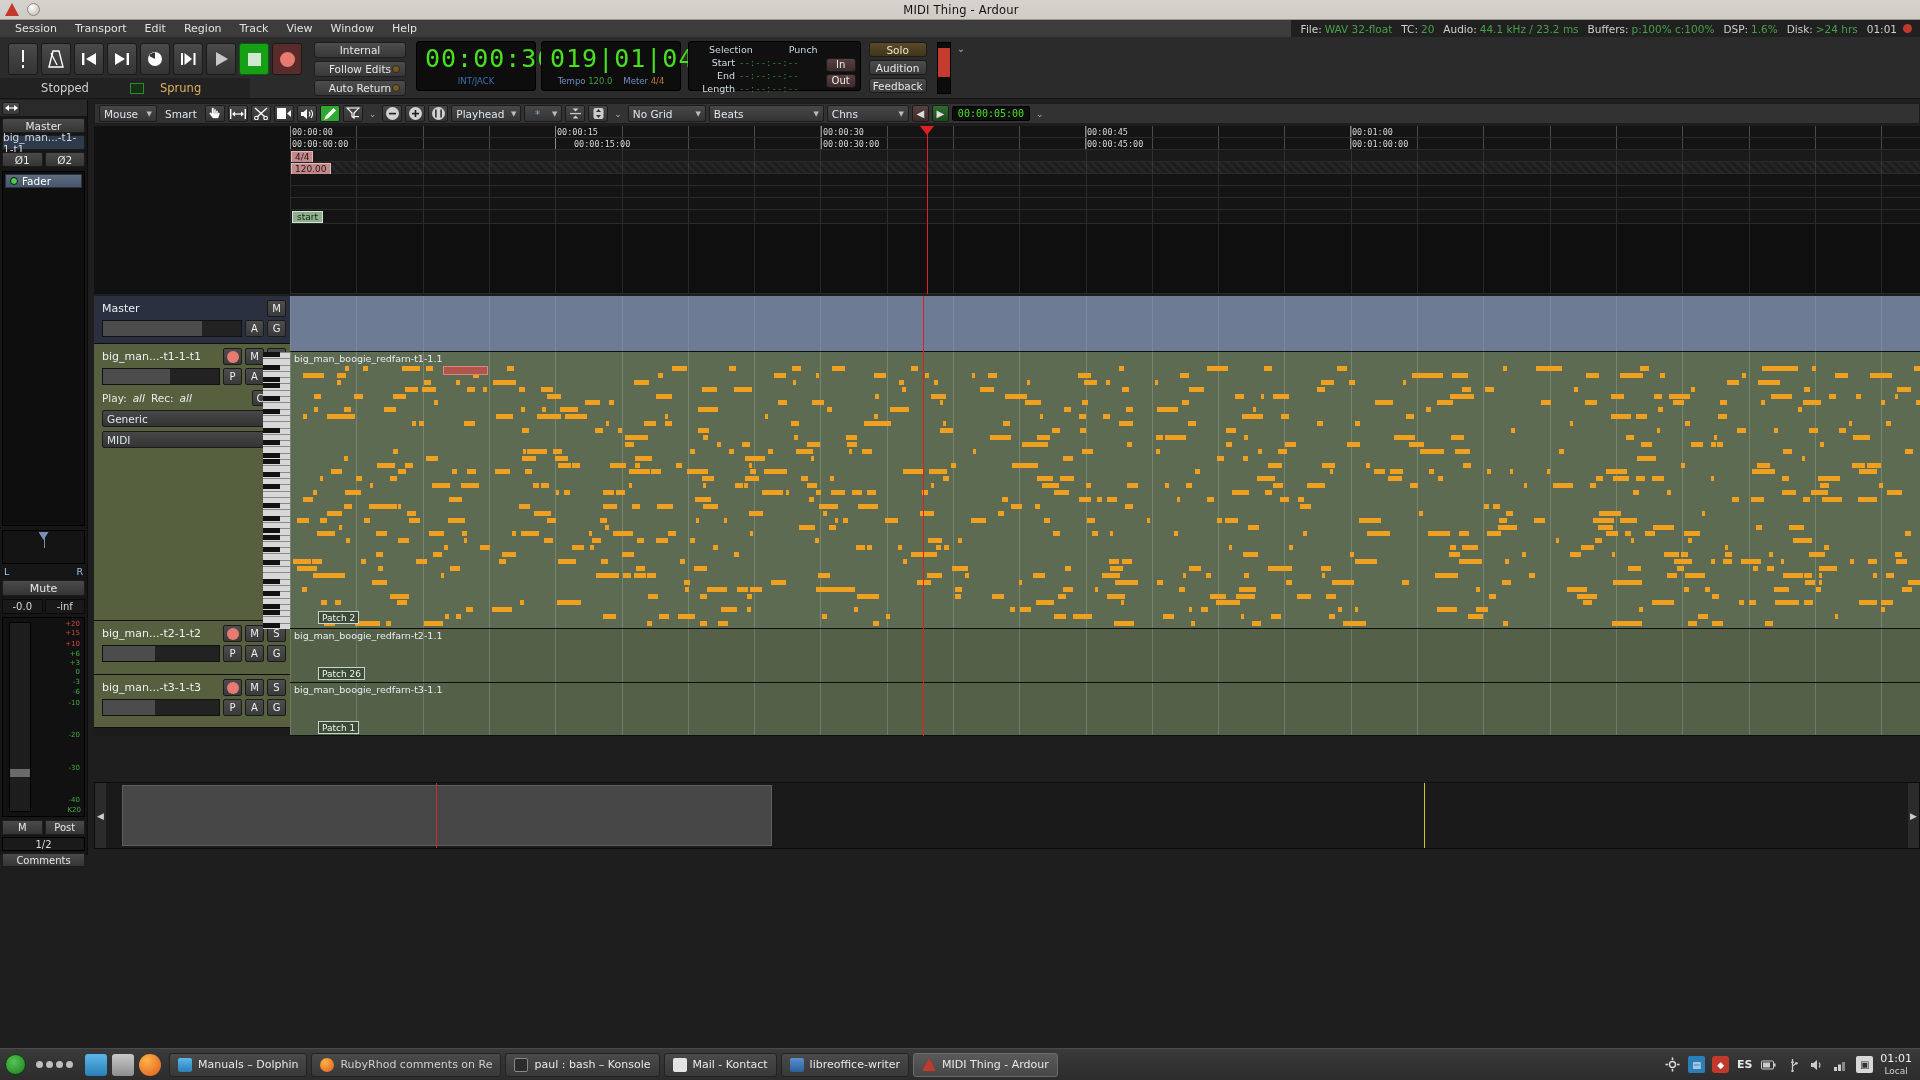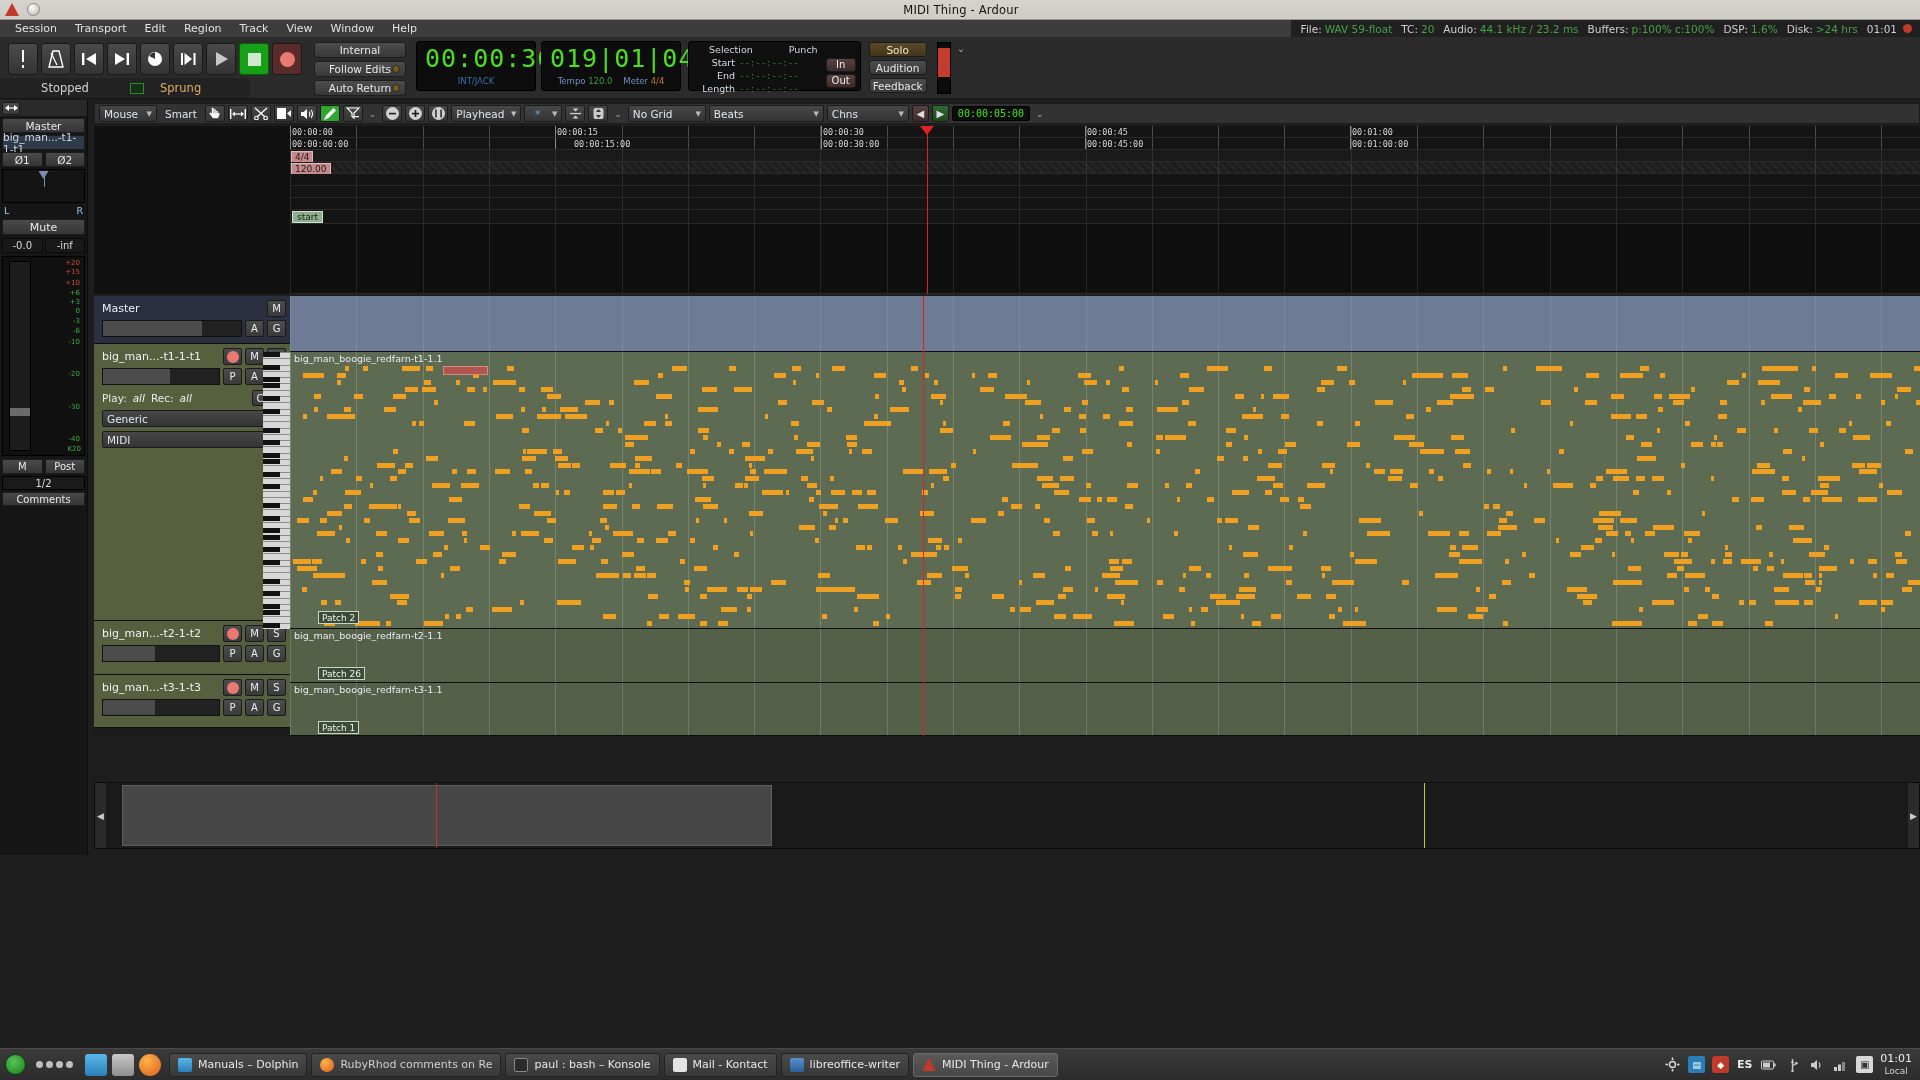--- a/index.html
+++ b/index.html
@@ -256,21 +256,21 @@
   <div class="mi">Edit</div>
   <div class="mi">Region</div>
   <div class="mi">Track</div>
   <div class="mi">View</div>
   <div class="mi">Window</div>
   <div class="mi">Help</div>
 </div>
 
 <div class="statusline">
   <span class="st-lbl">File:</span>
-  <span class="st-val">WAV 59-float</span>
+  <span class="st-val">WAV 32-float</span>
   <span class="st-lbl">TC:</span>
   <span class="st-val">20</span>
   <span class="st-lbl">Audio:</span>
   <span class="st-val">44.1 kHz / 23.2 ms</span>
   <span class="st-lbl">Buffers:</span>
   <span class="st-val">p:100% c:100%</span>
   <span class="st-lbl">DSP:</span>
   <span class="st-val">1.6%</span>
   <span class="st-lbl">Disk:</span>
   <span class="st-val">&gt;24 hrs</span>
@@ -412,20 +412,26 @@
           <path d="M13 4 L9 1 L9 7 Z" fill="#fff"></path>
           <rect x="4" y="3.4" width="5" height="1.2" fill="#fff"></rect>
         </svg>
     </div>
   </div>
   <div class="emix-btn">Master</div>
   <div class="emix-btn emix-name">big_man...-t1-1-t1</div>
   <div class="phasegrid">
     <div>Ø1</div>
     <div>Ø2</div>
+  </div>
+  <div class="procbox">
+    <div class="procrow">
+      <i class="dot"></i>
+      <span>Fader</span>
+    </div>
   </div>
   <div class="panbox">
     <div class="ph"></div>
       <div class="pin"></div>
   </div>
   <div class="lrrow">
     <span>L</span>
     <span>R</span>
   </div>
   <div class="mutebtn">Mute</div>

